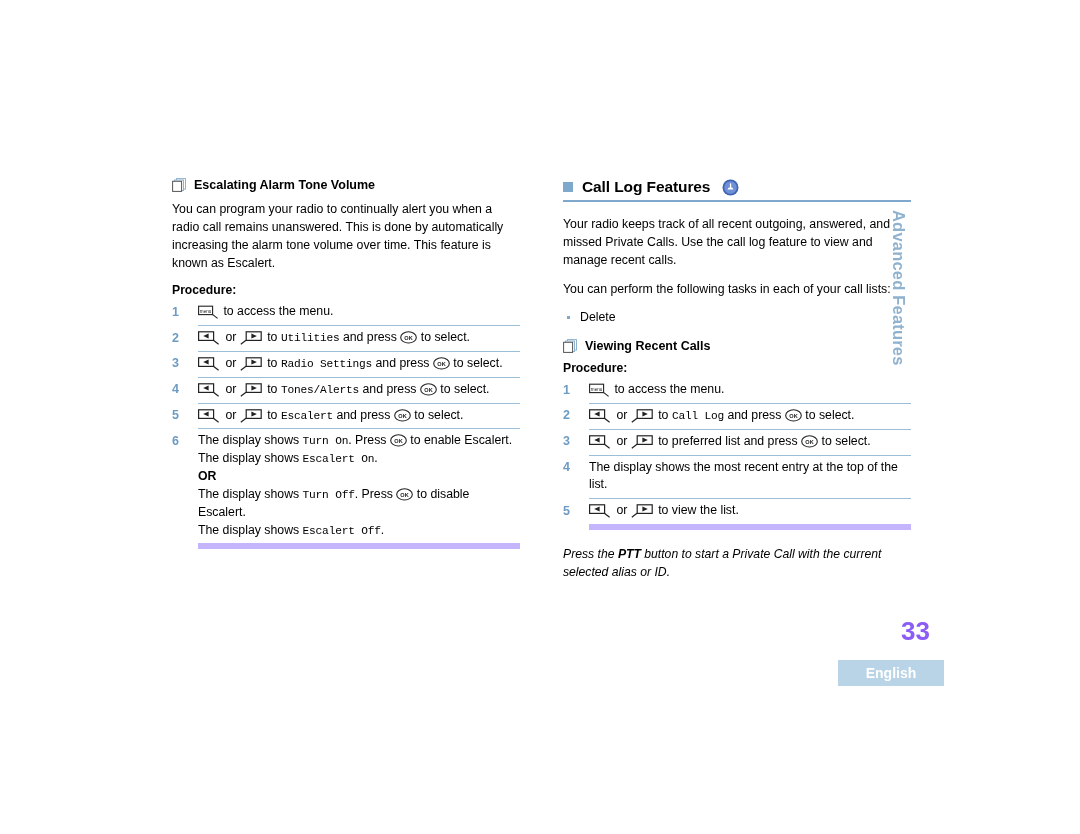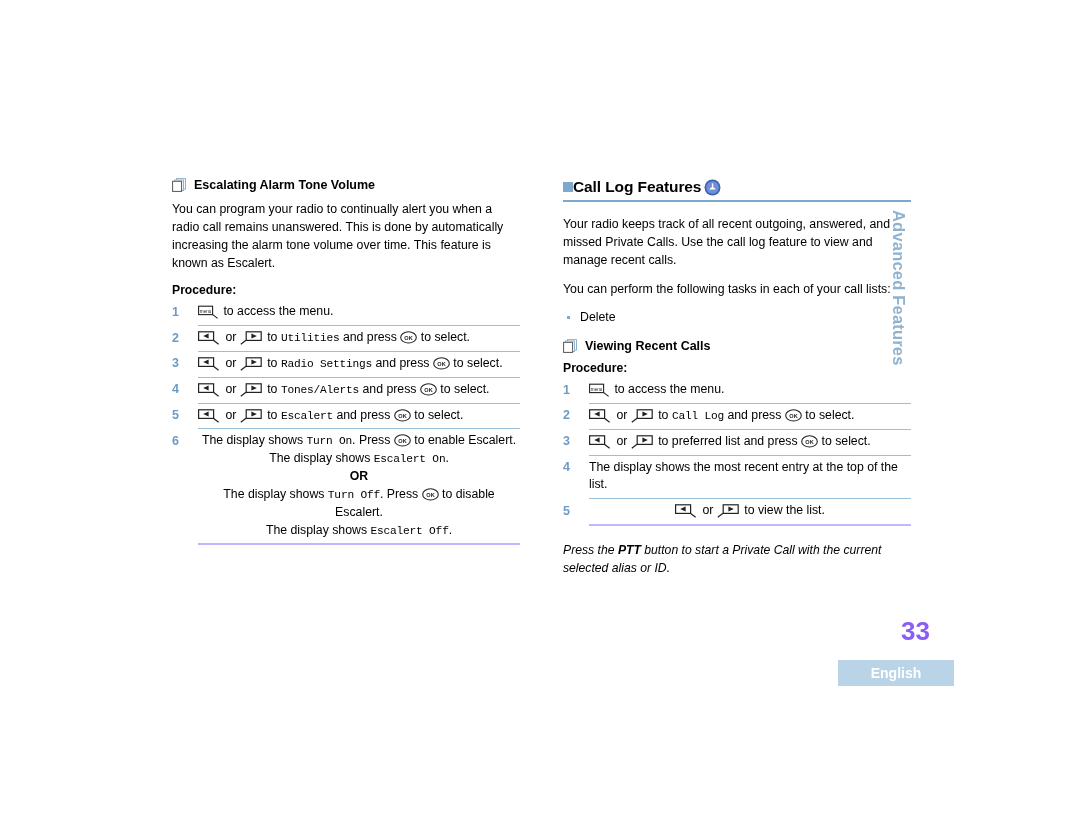--- a/index.html
+++ b/index.html
@@ -32,20 +32,21 @@
     position: absolute;
     left: 563px;
     top: 178px;
     width: 348px;
   }
 
   
   .h2 {
     display: flex;
     align-items: center;
+    gap: 9px;
     font-size: 15.5px;
     font-weight: bold;
     letter-spacing: -0.1px;
     color: #000;
     margin: 0 0 2px 0;
   }
   .h2 .sq {
     width: 10px;
     height: 10px;
     background: #7fa9cc;
@@ -137,22 +138,21 @@
     color: #6d9bc3;
     font-weight: bold;
     font-size: 12.5px;
     padding-right: 4px;
     border-bottom: none;
   }
   .proc td.txt {
     border-bottom: 1px solid #9cbfd9;
   }
   .proc tr:last-child td.txt {
-    border-bottom: 2px solid #c4b5fd;
-    text-align: center;
+    border-bottom: 6px solid #c4b5fd;
   }
 
   .mono {
     font-family: "Liberation Mono", "DejaVu Sans Mono", monospace;
     font-size: 11.2px;
     letter-spacing: -0.2px;
   }
   .b { font-weight: bold; }
 
   
@@ -195,21 +195,21 @@
     width: 70px;
     text-align: right;
     font-size: 26px;
     font-weight: bold;
     color: #8b5cf6;
   }
   .lang-bar {
     position: absolute;
     left: 838px;
     top: 660px;
-    width: 116px;
+    width: 106px;
     height: 26px;
     background: #b9d4e7;
     display: flex;
     align-items: center;
     justify-content: center;
   }
   .lang-bar span {
     color: #ffffff;
     font-size: 14px;
     font-weight: bold;

